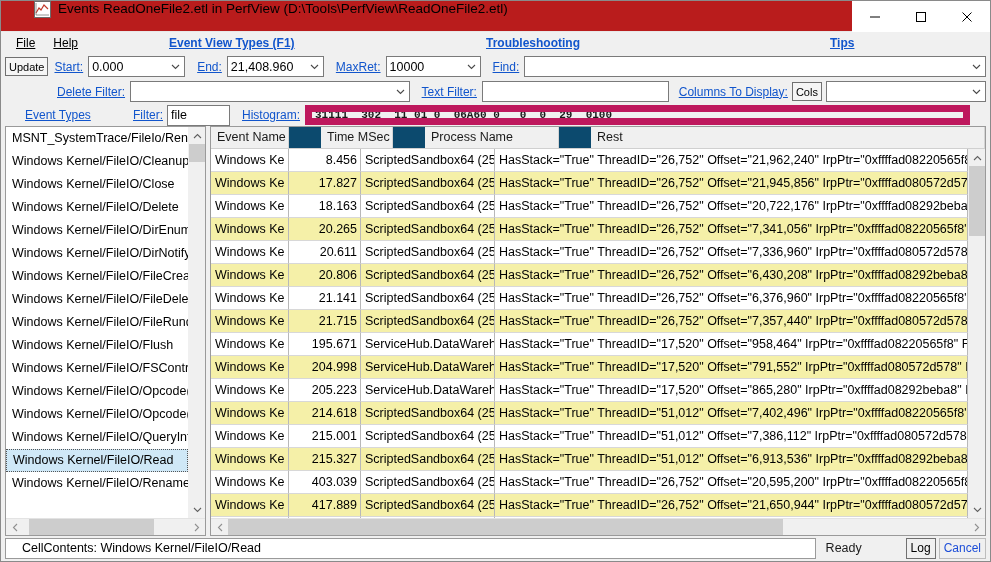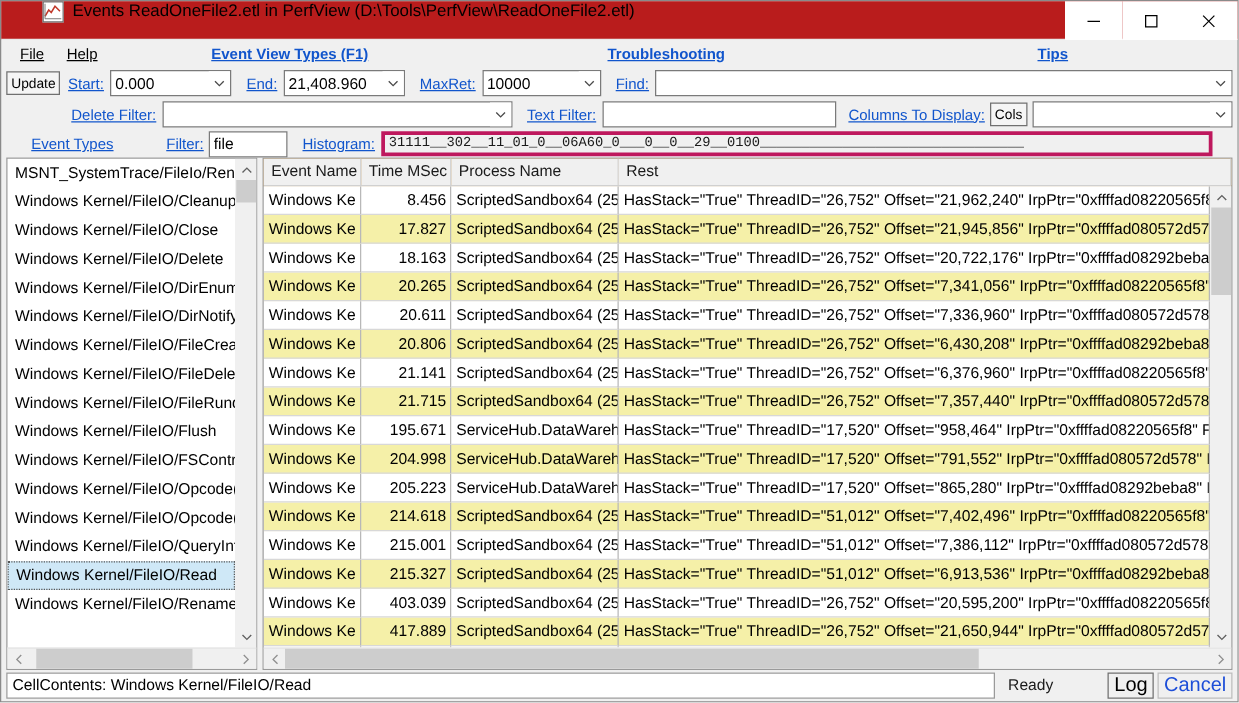--- a/index.html
+++ b/index.html
@@ -123,29 +123,30 @@
 
   
   .row3 {
     height: 22px;
     display: flex; align-items: center;
     flex: none;
     padding: 0 20px;
   }
   .histobox {
     height: 20px;
-    border: 3px solid #be185d;
+    border: 7px solid #be185d;
     background: #f0f0f0;
     font-family: "Liberation Mono", monospace;
     font-size: 11px;
     color: #1a1a1a;
     display: flex; align-items: center;
     padding: 0 3px;
     overflow: hidden;
     white-space: pre;
+    font-weight: bold;
   }
 
   
   .main {
     flex: 1 1 auto;
     display: flex;
     padding: 0 4px 0 4px;
     min-height: 0;
   }
 
@@ -218,22 +219,23 @@
   .rightpane {
     flex: 1 1 auto;
     border: 1px solid #9a9a9a;
     background: #ffffff;
     display: flex; flex-direction: column;
     min-width: 0; min-height: 0;
   }
   .gridhead {
     height: 22px; flex: none;
     display: flex;
-    background: #a16207;
+    background: #0c4a6e;
     border-bottom: 1px solid #d0d0d0;
+    gap: 32px;
   }
   .gh {
     font-size: 12.5px; color: #1a1a1a;
     line-height: 21px;
     padding-left: 6px;
     border-right: 1px solid #d4d4d4;
     overflow: hidden; white-space: nowrap;
     background: #f0f0f0;
   }
   .gh.c0 { width: 78px; flex: none; }
@@ -279,33 +281,33 @@
     gap: 0;
   }
   .cellcontents {
     flex: 1 1 auto;
     height: 21px;
     border: 1px solid #9a9a9a;
     background: #ffffff;
     font-size: 12.5px;
     color: #000;
     line-height: 19px;
-    padding: 0 4px;
+    padding: 0 16px;
     overflow: hidden; white-space: nowrap;
   }
   .statusmsg {
     width: 90px; flex: none;
     font-size: 12.5px; color: #1a1a1a;
     padding-left: 10px;
     line-height: 21px;
   }
   .sbtn {
     border: 1px solid #707070;
     background: #f0f0f0;
-    font-size: 16px;
+    font-size: 12px;
     height: 21px;
     padding: 0 4px;
     line-height: 19px;
     color: #000;
     white-space: nowrap;
   }
   .sbtn.disabled { color: #1d4ed8; border-color: #bdbdbd; }
 </style>
 </head>
 <body>

